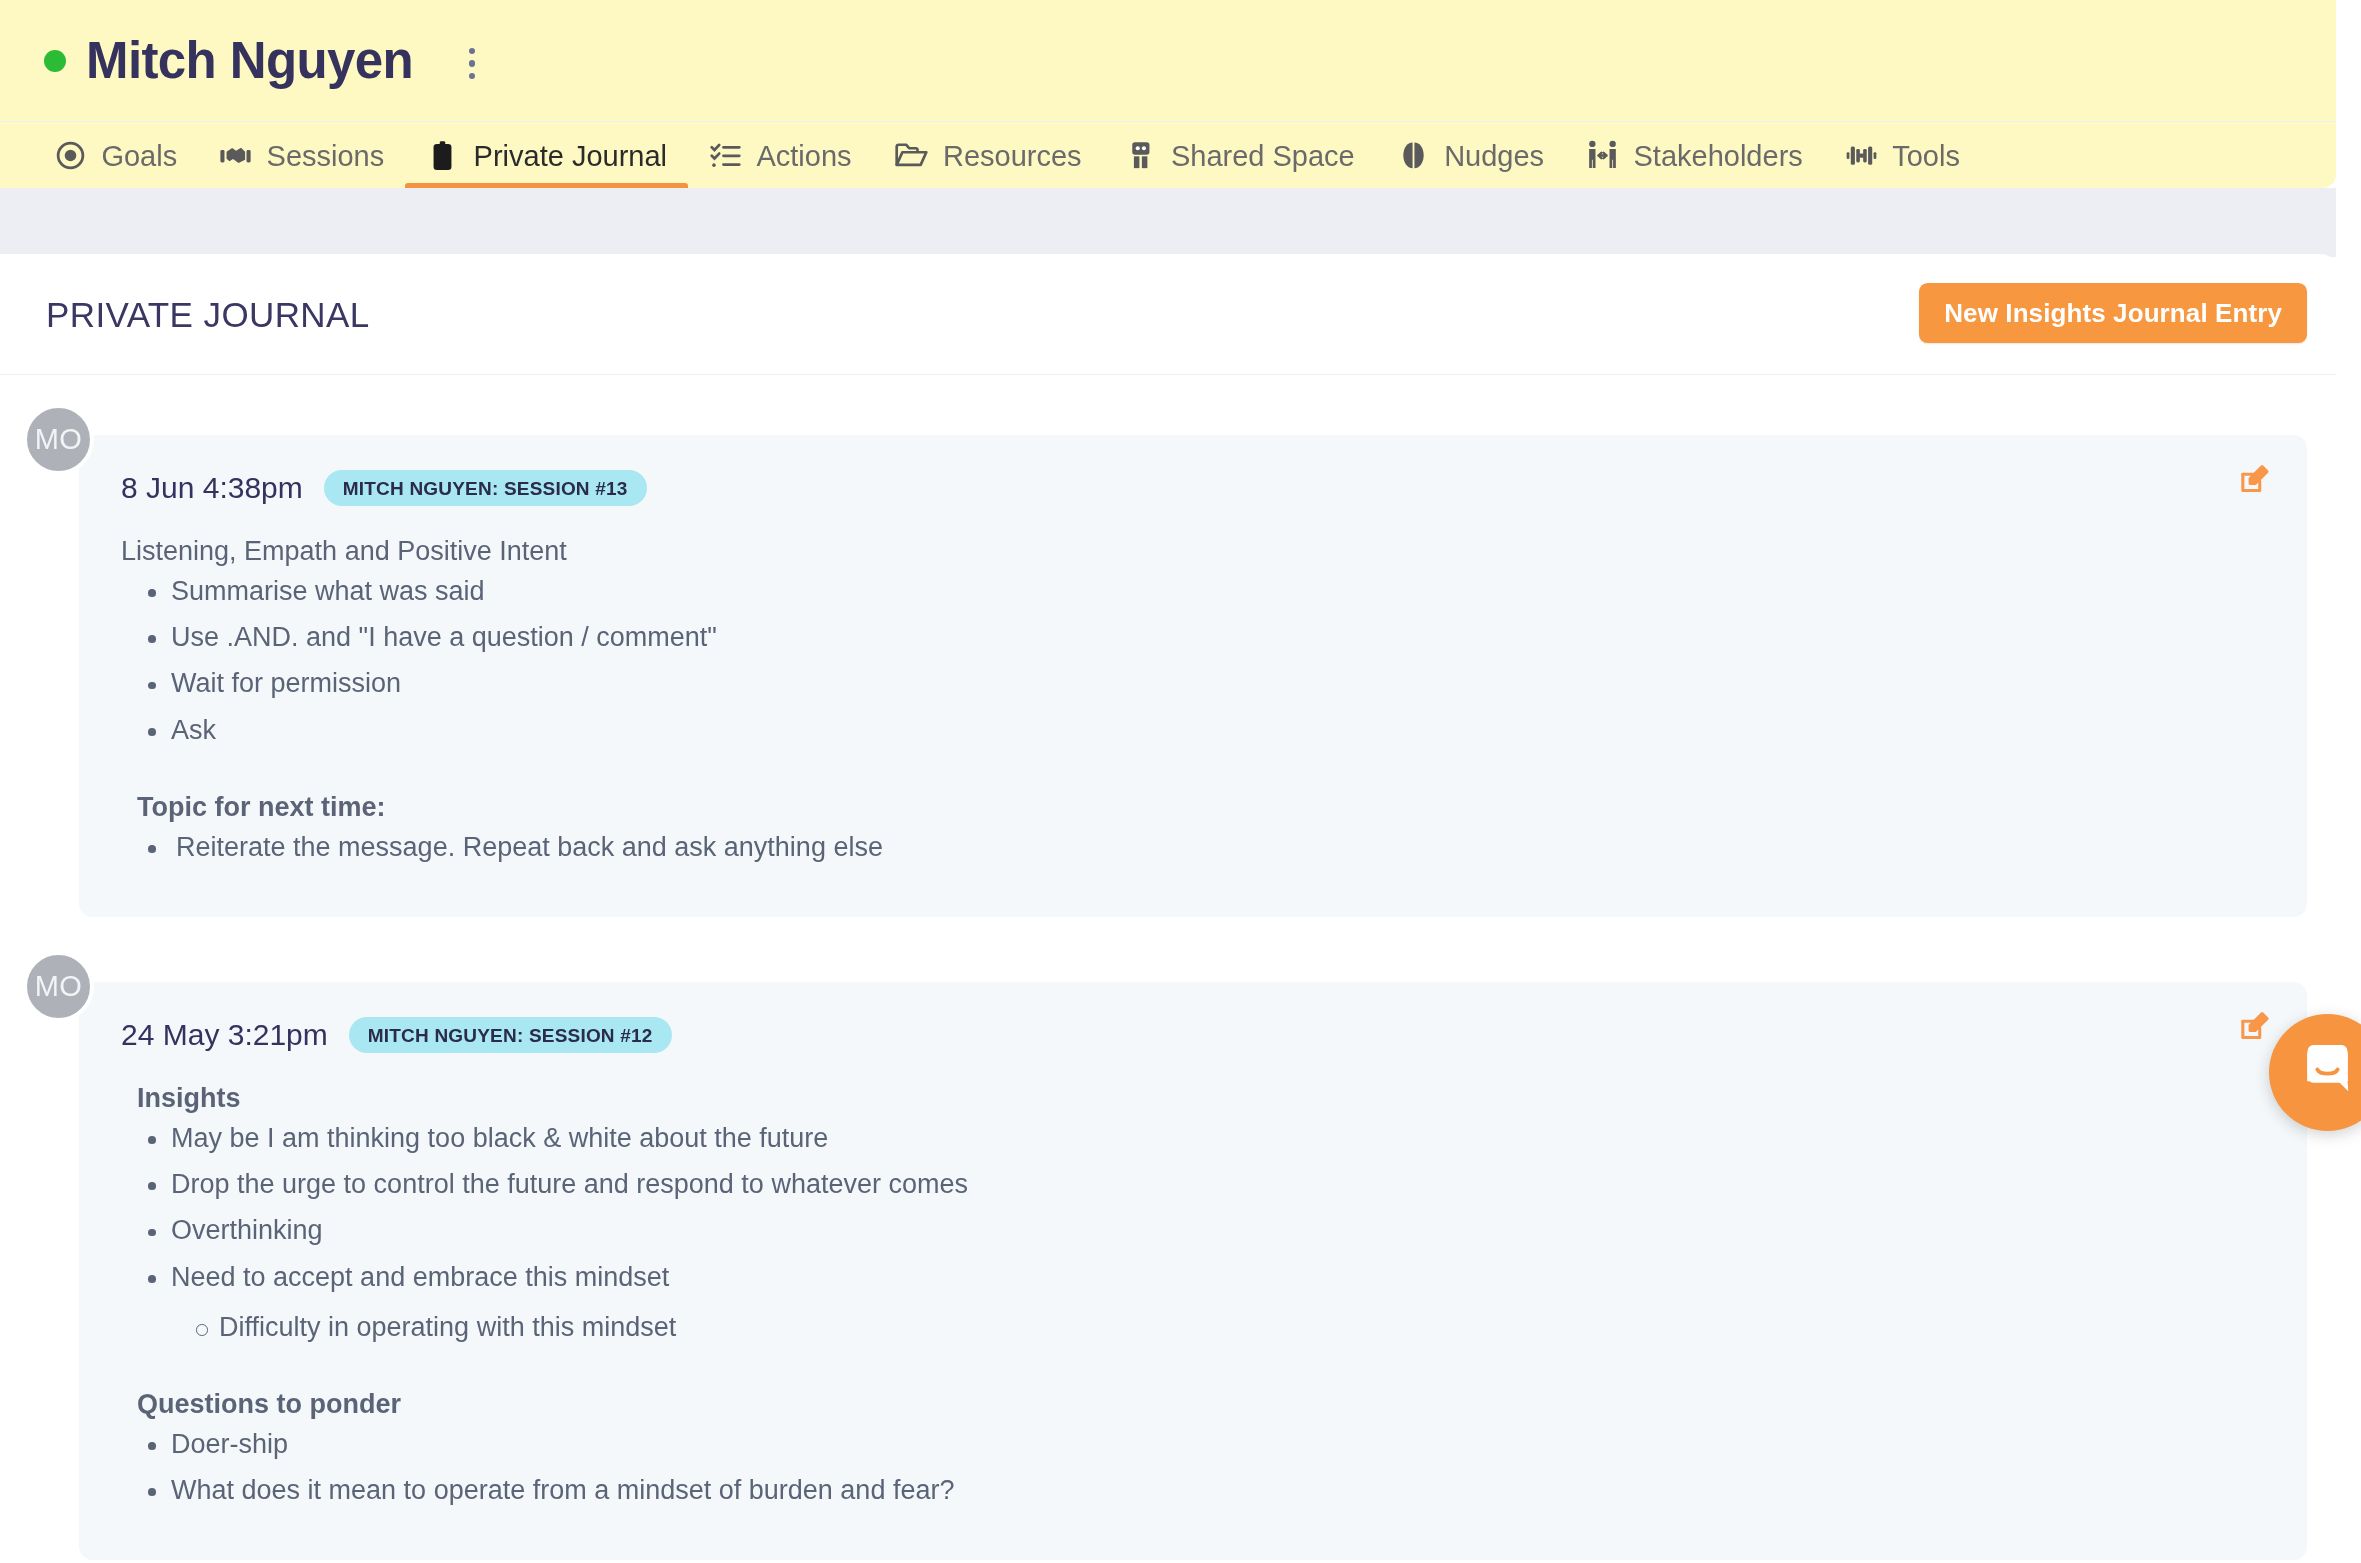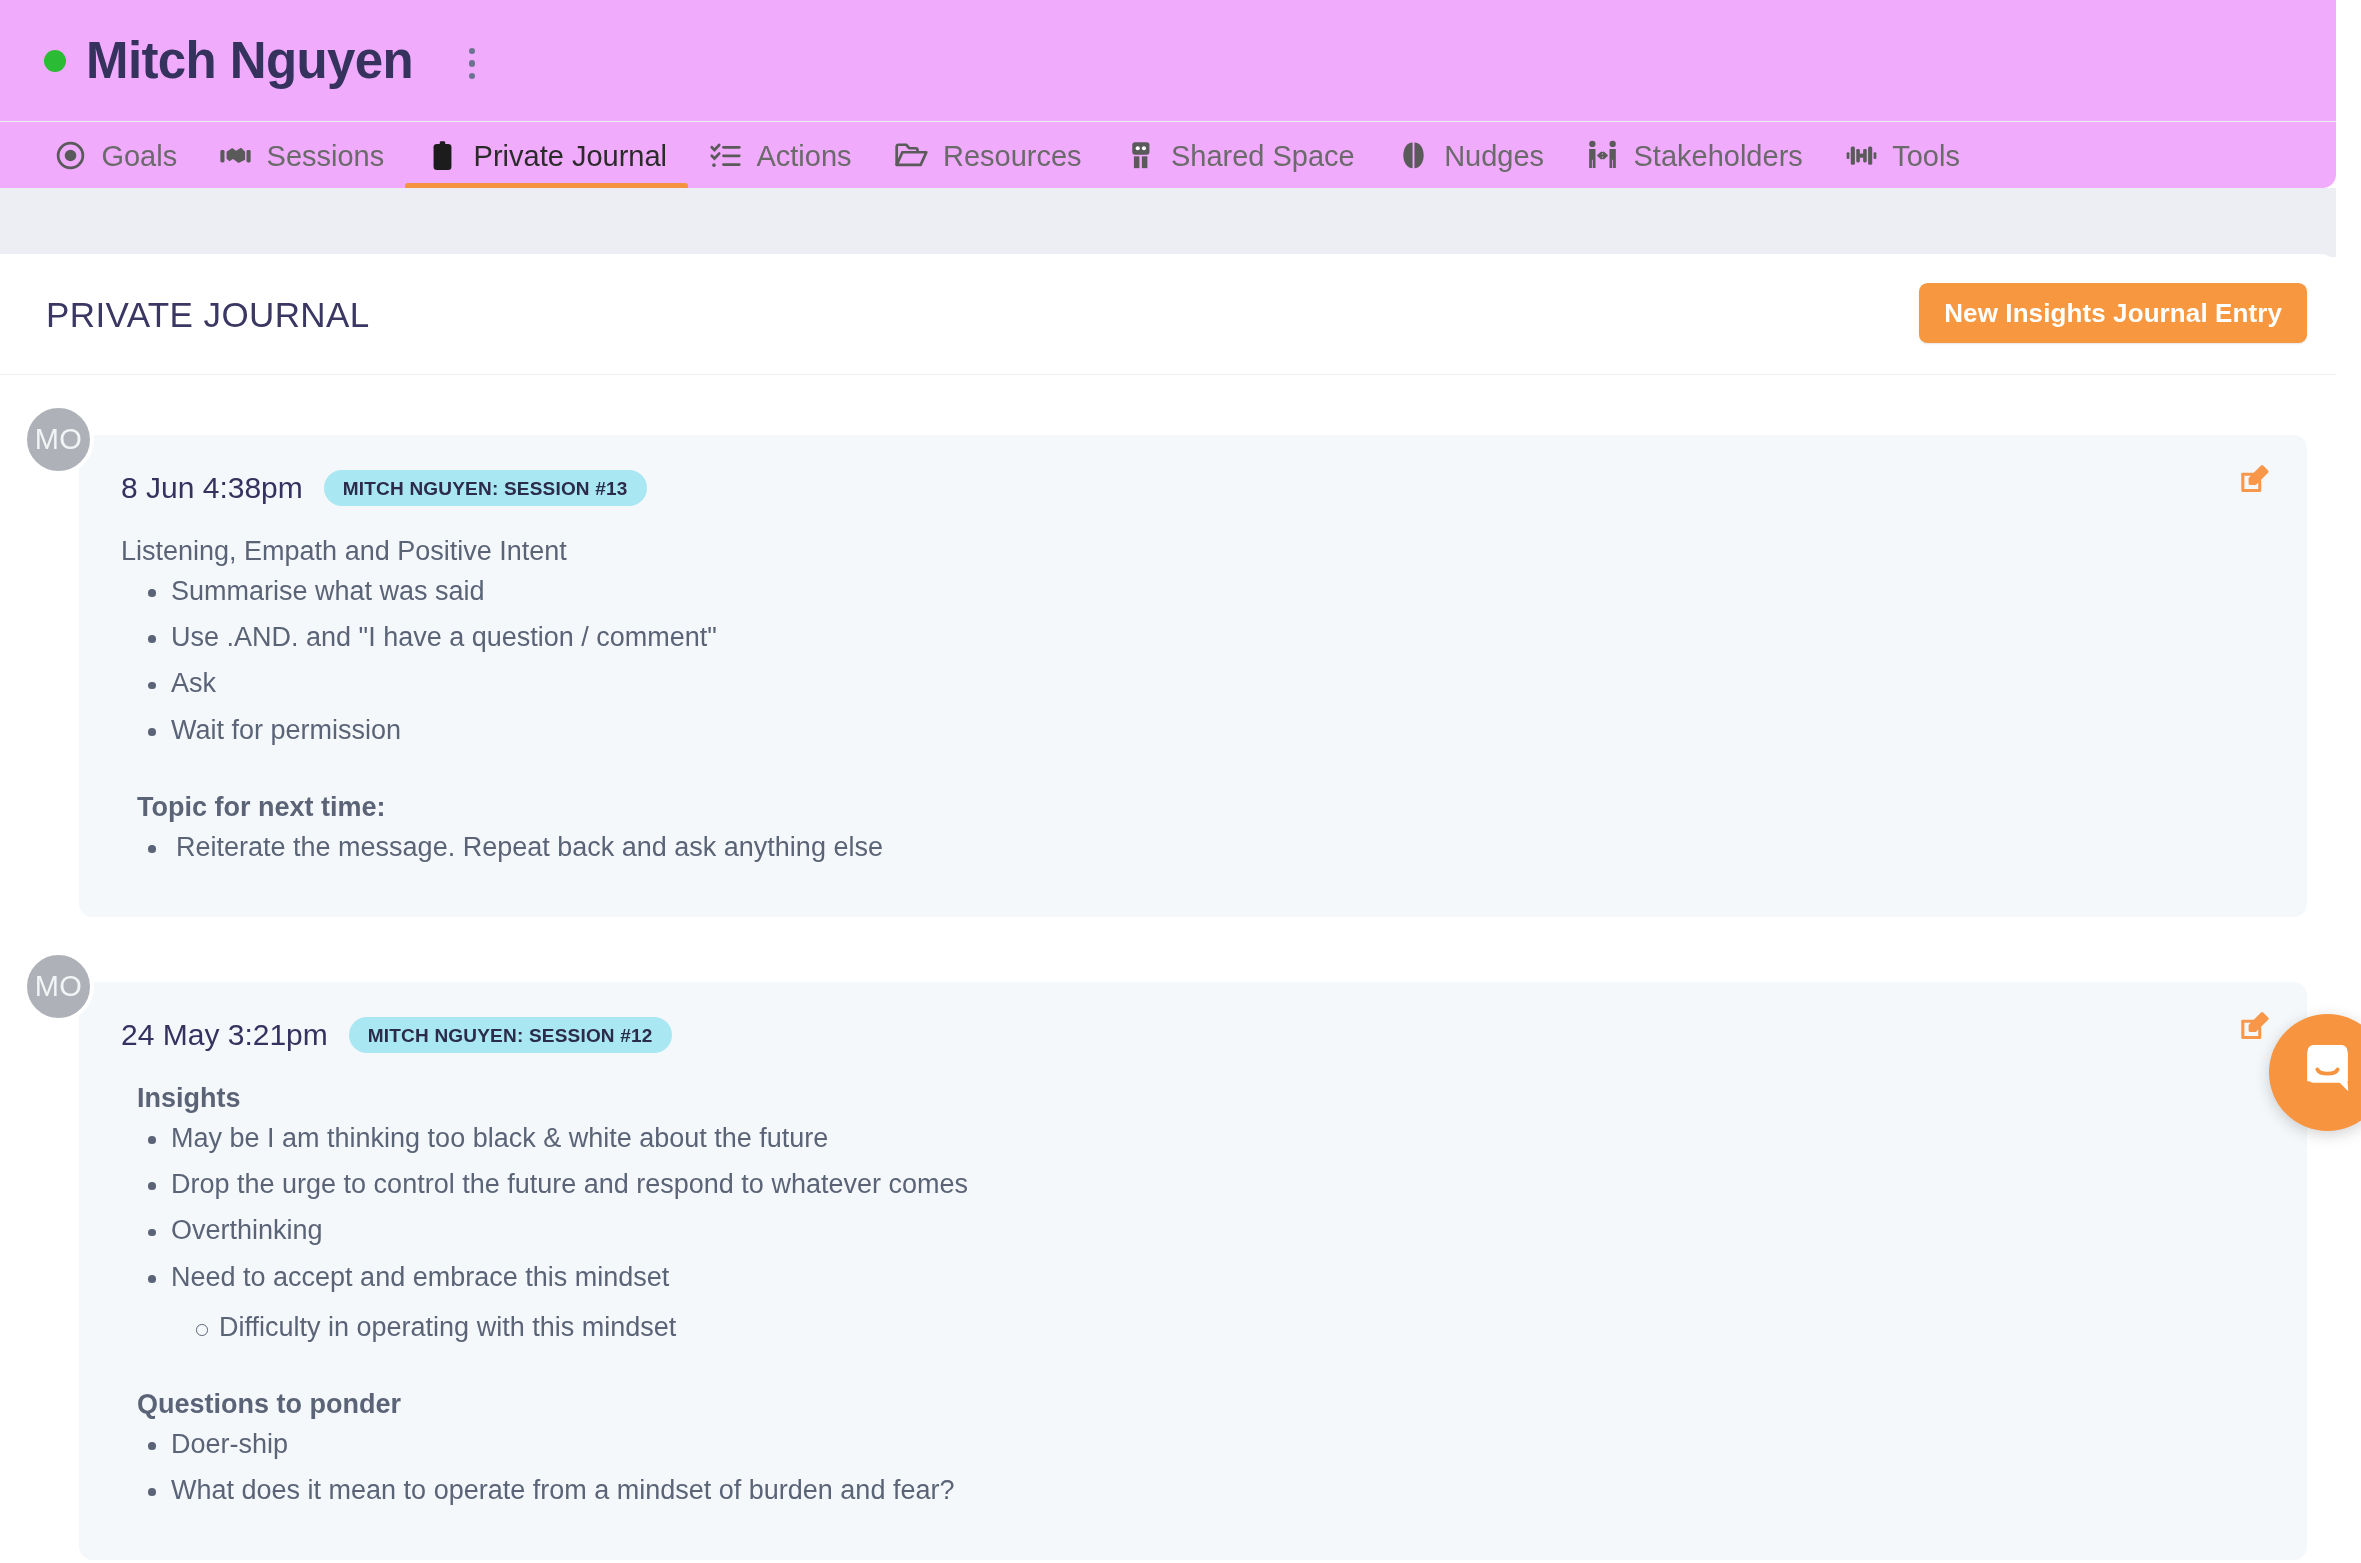--- a/index.html
+++ b/index.html
@@ -20,21 +20,21 @@
     height: 1563px;
     background: #ffffff;
   }
 
   
   .header-panel {
     position: absolute;
     left: 0; top: 0;
     width: 2336px;
     height: 188px;
-    background: #f0abfc;
+    background: #fef9c3;
     border-bottom-right-radius: 13.4px;
     border-top-right-radius: 0;
   }
 
   .title-row {
     position: absolute;
     left: 0; top: 0;
     height: 121px;
     width: 100%;
     display: flex;
@@ -456,22 +456,22 @@
           <div class="entry-head">
             <span class="entry-date">8 Jun 4:38pm</span>
             <span class="entry-badge">MITCH NGUYEN: SESSION #13</span>
           </div>
 
           <div class="entry-body">
             <p class="body-line">Listening, Empath and Positive Intent</p>
             <ul class="bullets">
               <li>Summarise what was said</li>
               <li>Use .AND. and "I have a question / comment"</li>
+              <li>Wait for permission</li>
               <li>Ask</li>
-              <li>Wait for permission</li>
             </ul>
             <div class="body-gap"></div>
             <p class="body-line heading">Topic for next time:</p>
             <ul class="bullets">
               <li class="indented-extra">Reiterate the message. Repeat back and ask anything else</li>
             </ul>
           </div>
         </div>
       </div>
 

